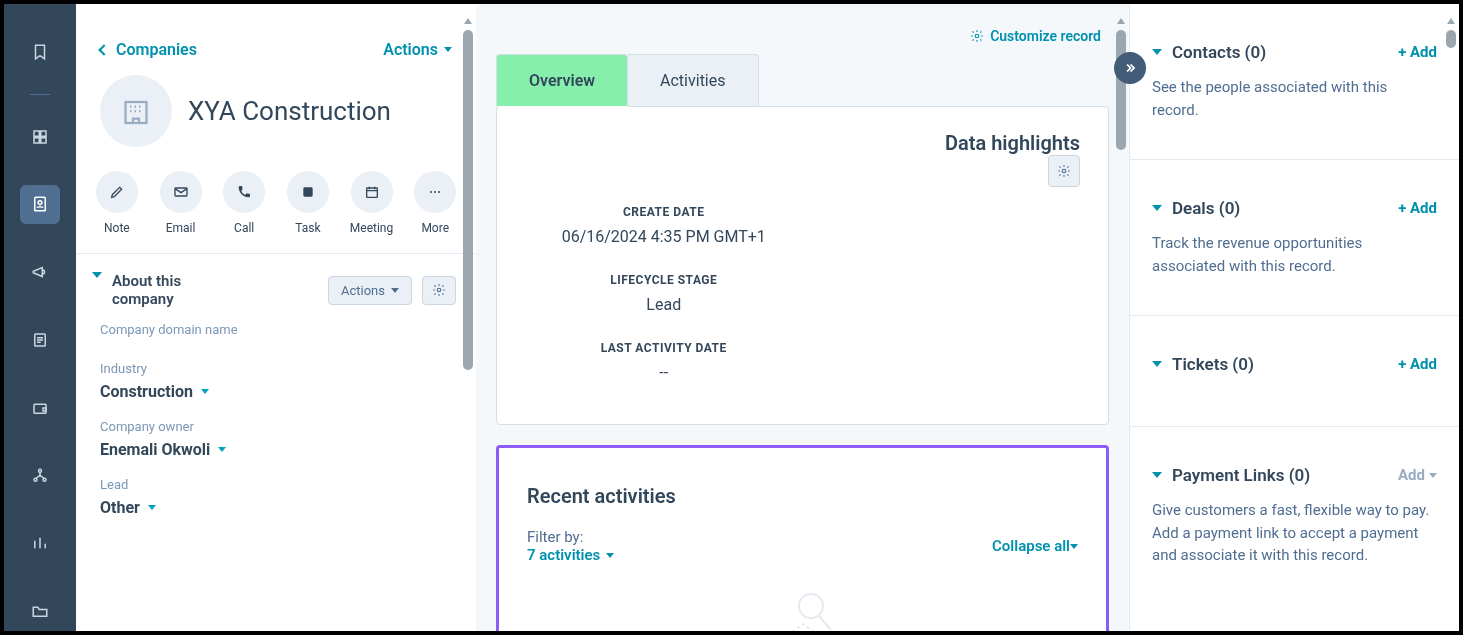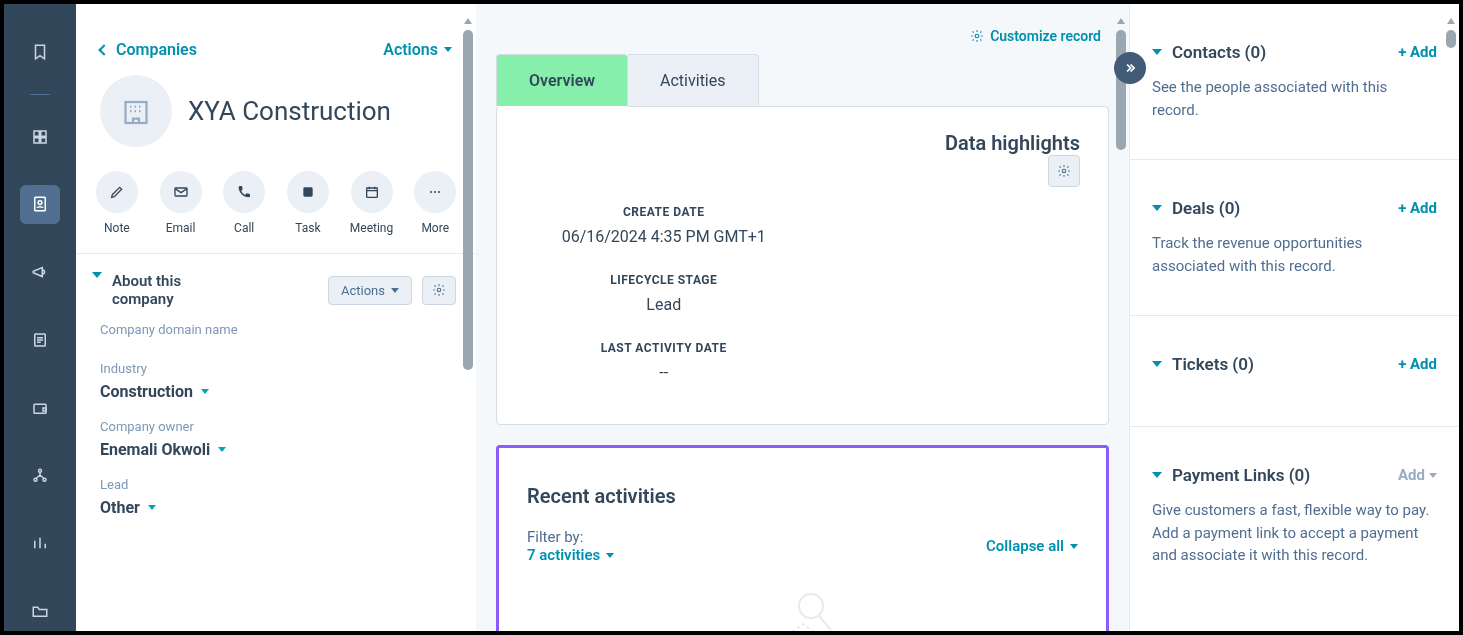--- a/index.html
+++ b/index.html
@@ -57,21 +57,21 @@
 .card-head { display:flex; justify-content:space-between; align-items:flex-end;flex-direction:column; }
 .gear-chip { border:1px solid #cbd6e2; background:#eaf0f6; border-radius:4px; width:32px; height:32px; display:flex; align-items:center; justify-content:center; color:#506e91; cursor:pointer; }
 .highlights { display:flex; flex-wrap:wrap; margin-top:18px;gap:9px; }
 .hl { width:50%; text-align:center; margin-bottom: 18px; }
 .hl .k { font-size:12px; letter-spacing:0.5px; color:#33475b; font-weight:700; text-transform:uppercase; margin-bottom:8px; }
 .hl .v { font-size:16px; color:#33475b; }
 .card2 { background:#fff; border:3px solid #8b5cf6; border-radius:4px; padding:36px 28px; margin-top:20px; }
 .filter-row { display:flex; justify-content:space-between; align-items:center; margin-top:20px; font-size:15px; }
 .filter-row .fb { color:#506e91; }
 .filter-row .fv { color:#0091ae; font-weight:600; display:flex; align-items:center; gap:6px; cursor:pointer; }
-.filter-row .ca { color:#0091ae; font-weight:600; display:flex; align-items:center; gap:6px; cursor:pointer; }
+.filter-row .ca { color:#0091ae; font-weight:600; display:flex; align-items:center; cursor:pointer; }
 .magnify { display:flex; justify-content:center; margin-top:24px; opacity:0.5; }
 
 .right-col { width: 330px; background:#fff; position:relative; border-left:1px solid #e5eaf0; }
 .right-col .assoc { border-bottom:1px solid #e5eaf0; padding: 38px 22px; }
 .assoc-head { display:flex; justify-content:space-between; align-items:center; margin-bottom:14px; }
 .assoc-head .t { display:flex; align-items:center; gap:10px; font-weight:600; color:#33475b; font-size:17px; cursor:pointer; }
 .assoc-head .add { color:#0091ae; font-weight:700; font-size:15px; cursor:pointer; }
 .assoc-head .add.muted { color:#99acc2; display:flex; align-items:center; gap:4px; }
 .assoc .desc { color:#506e91; font-size:15px; line-height:1.5; }
 .chev-d { width:0;height:0;border-left:5px solid transparent;border-right:5px solid transparent;border-top:6px solid #0091ae; }

